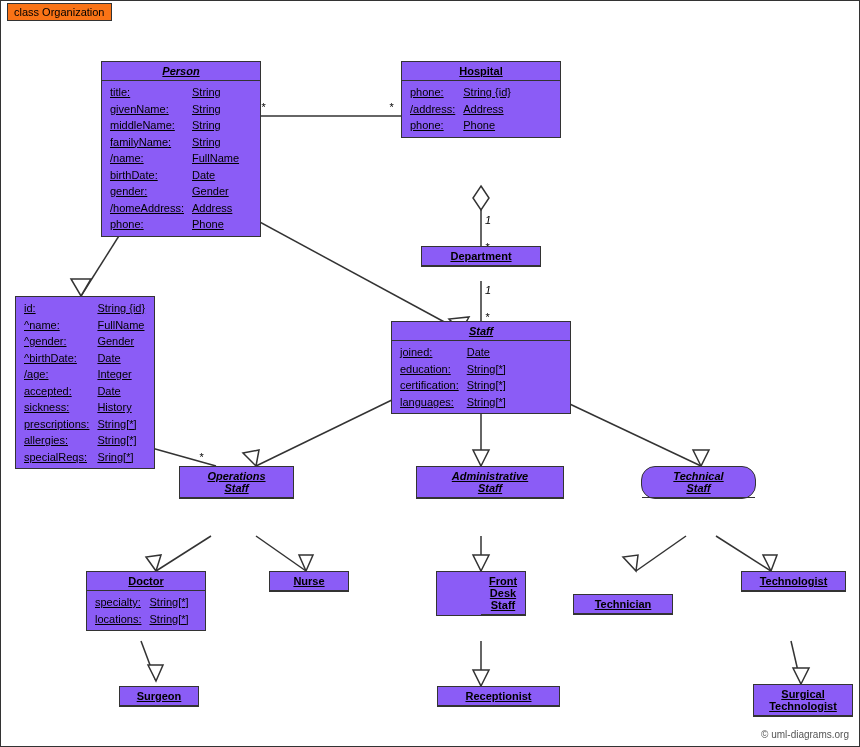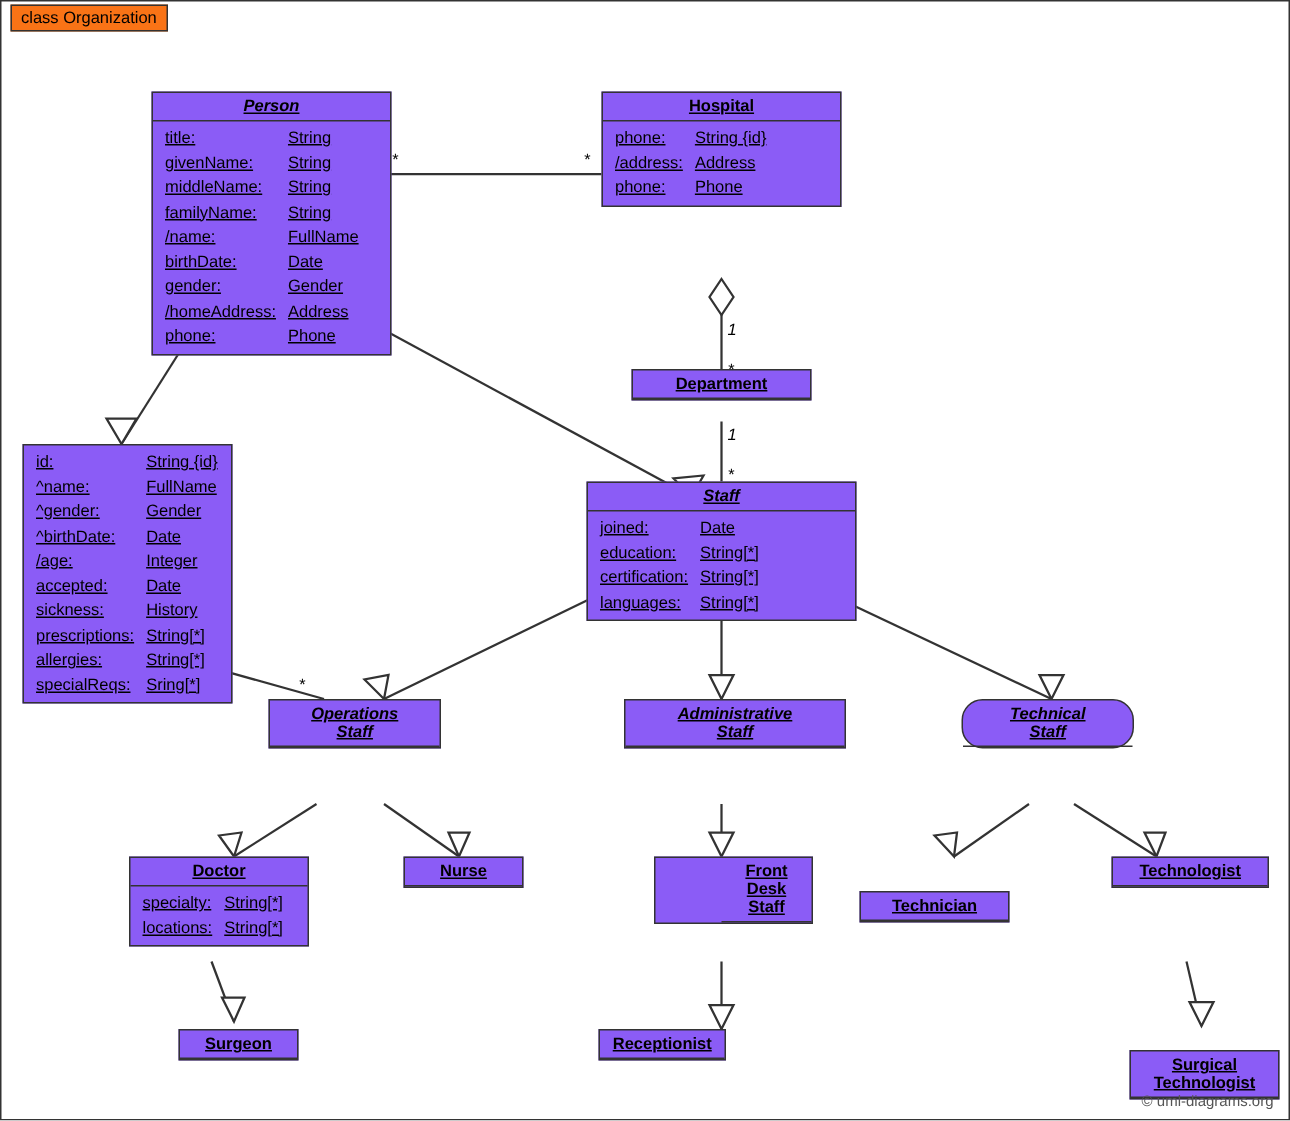--- a/index.html
+++ b/index.html
@@ -319,38 +319,38 @@
             </tr>
       </tbody>
         </table>
     </div>
   </div>
 
   <div class="uml-box" style="left:268px;top:570px;width:80px;">
     <div class="box-title normal">Nurse</div>
   </div>
 
-  <div class="uml-box" style="left:435px;top:570px;width:106px;padding-left:44px;">
+  <div class="uml-box" style="left:435px;top:570px;width:90px;padding-left:44px;">
     <div class="box-title normal">Front Desk<br>Staff</div>
   </div>
 
   <div class="uml-box" style="left:572px;top:570px;width:100px;margin-top:23px;">
     <div class="box-title normal">Technician</div>
   </div>
 
   <div class="uml-box" style="left:740px;top:570px;width:105px;">
     <div class="box-title normal">Technologist</div>
   </div>
 
   <div class="uml-box" style="left:118px;top:685px;width:80px;">
     <div class="box-title normal">Surgeon</div>
   </div>
 
-  <div class="uml-box" style="left:398px;top:685px;width:85px;">
+  <div class="uml-box" style="left:436px;top:685px;width:123px;">
     <div class="box-title normal">Receptionist</div>
   </div>
 
-  <div class="uml-box" style="left:752px;top:699px;width:100px;text-align:center;">
+  <div class="uml-box" style="left:752px;top:683px;width:100px;text-align:center;">
     <div class="box-title normal">Surgical<br>Technologist</div>
   </div>
 
   <span class="copyright">© uml-diagrams.org</span>
 </div>
 
 </body></html>

